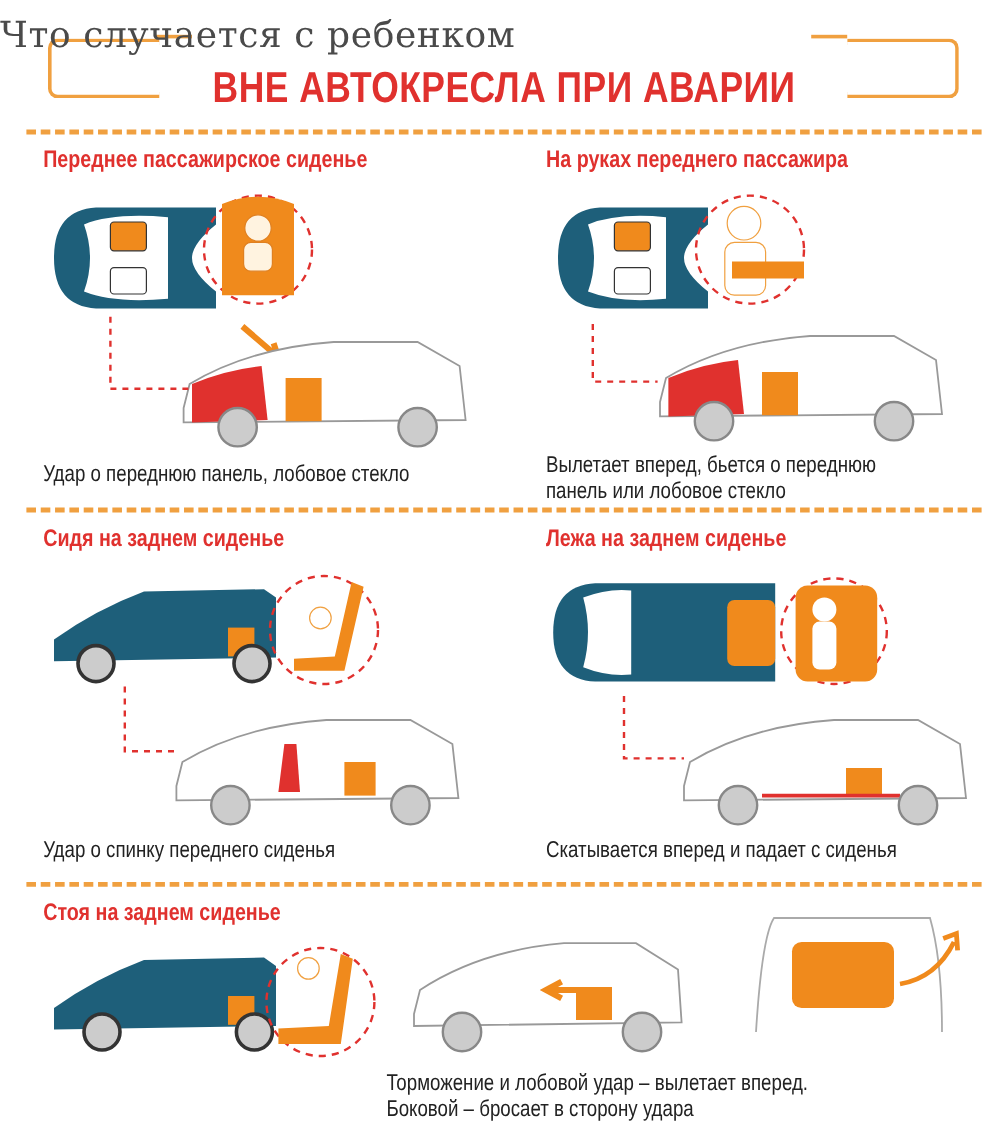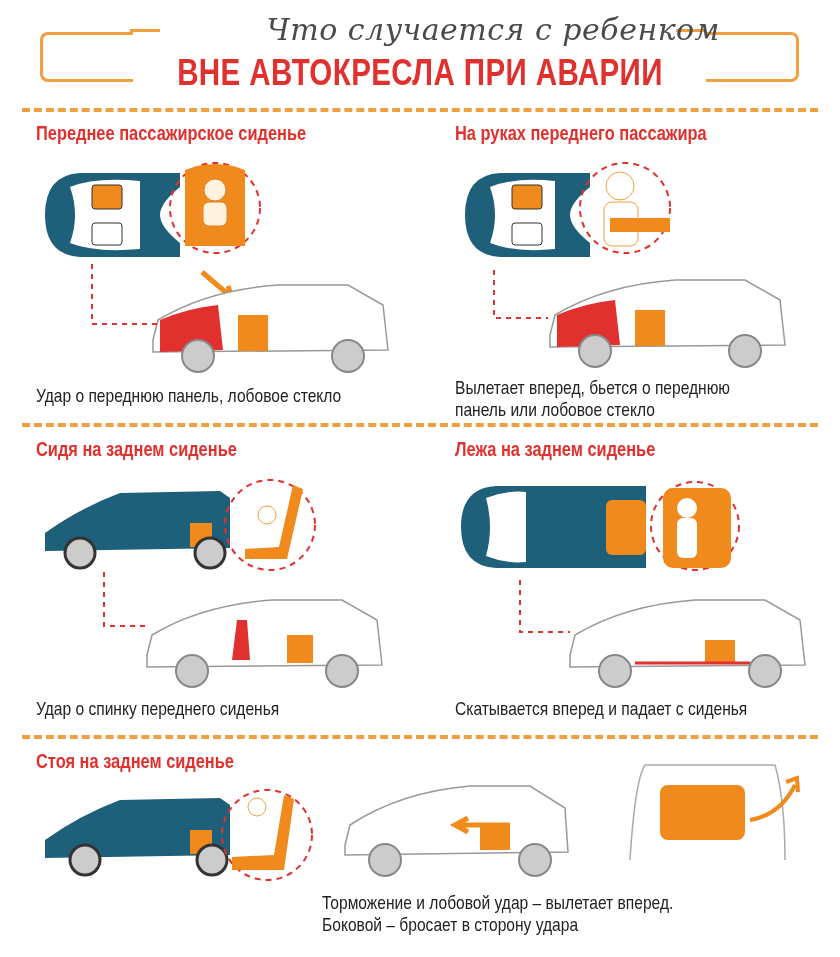--- a/index.html
+++ b/index.html
@@ -1,18 +1,18 @@
 <!DOCTYPE html>
 <html><head>
 <meta charset="utf-8">
 <style>
   html,body{margin:0;padding:0;background:#fff;}
   body{width:840px;height:957px;position:relative;overflow:hidden;font-family:"Liberation Sans",sans-serif;}
   .abs{position:absolute;}
-  .hdr-top{left:0;width:720px;top:12px;text-align:right;font-family:"DejaVu Serif",serif;font-size:30px;color:#4a4a4a;letter-spacing:0.5px;font-style:italic;}
+  .hdr-top{left:0;width:720px;top:12px;text-align:left;font-family:"DejaVu Serif",serif;font-size:30px;color:#4a4a4a;letter-spacing:0.5px;}
   .hdr-main{left:0;width:840px;top:52px;text-align:center;font-family:"Liberation Sans Narrow","Liberation Sans",sans-serif;font-weight:bold;font-size:36px;color:#e0312e;transform:scaleX(0.82);transform-origin:center;letter-spacing:0.5px;}
   .bracket{border:3px solid #f0a040;position:absolute;}
   .dash{height:0;border-top:4px dashed #f0a040;position:absolute;left:22px;width:796px;}
   .sec-title{font-weight:bold;font-size:20px;color:#e0312e;transform:scaleX(0.82);transform-origin:left;white-space:nowrap;}
   .caption{font-size:19px;color:#222;transform:scaleX(0.82);transform-origin:left;white-space:nowrap;line-height:22px;}
   svg{position:absolute;overflow:visible;}
 </style>
 </head>
 <body>
 

